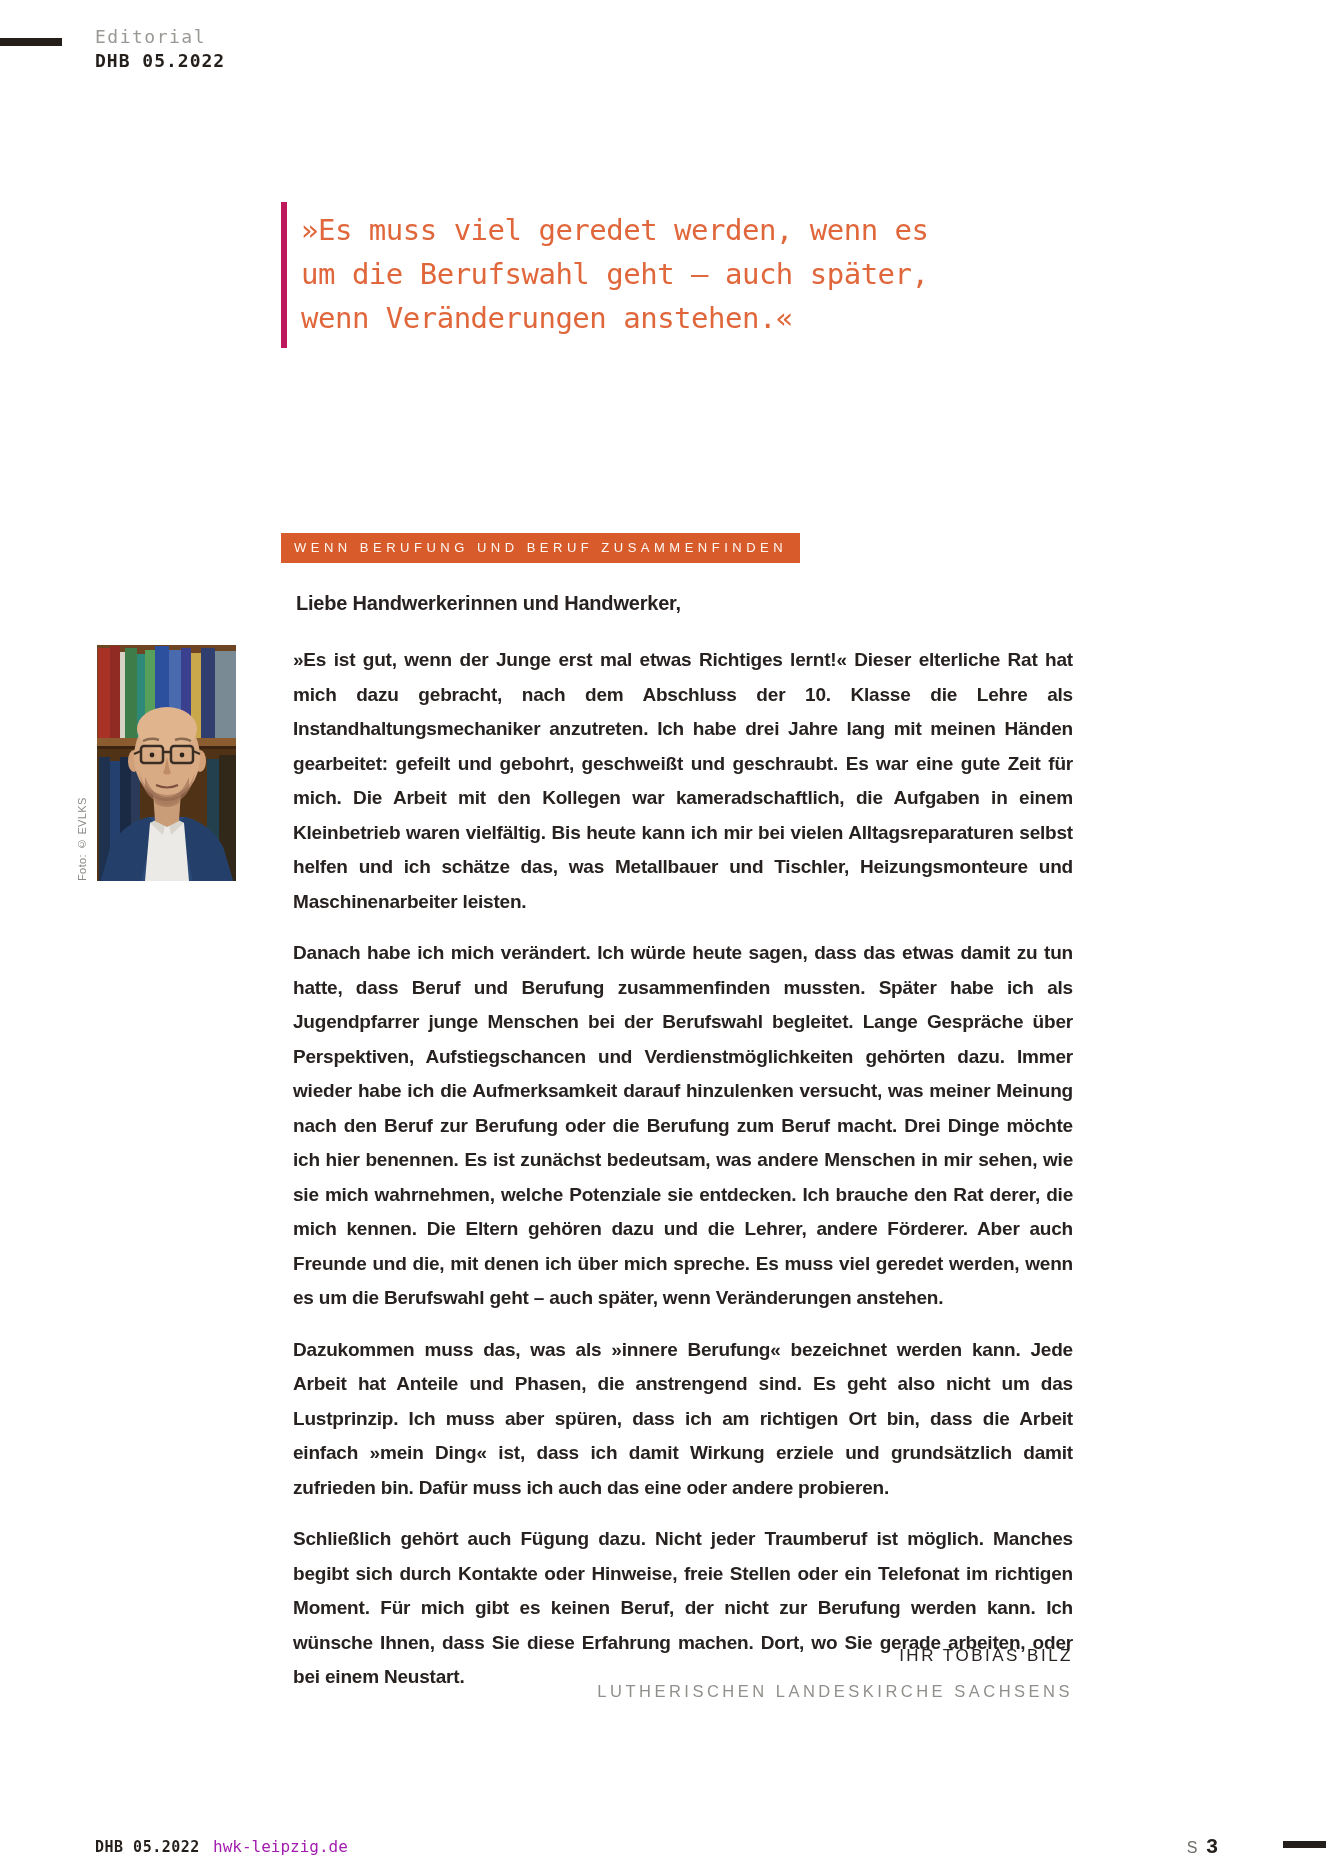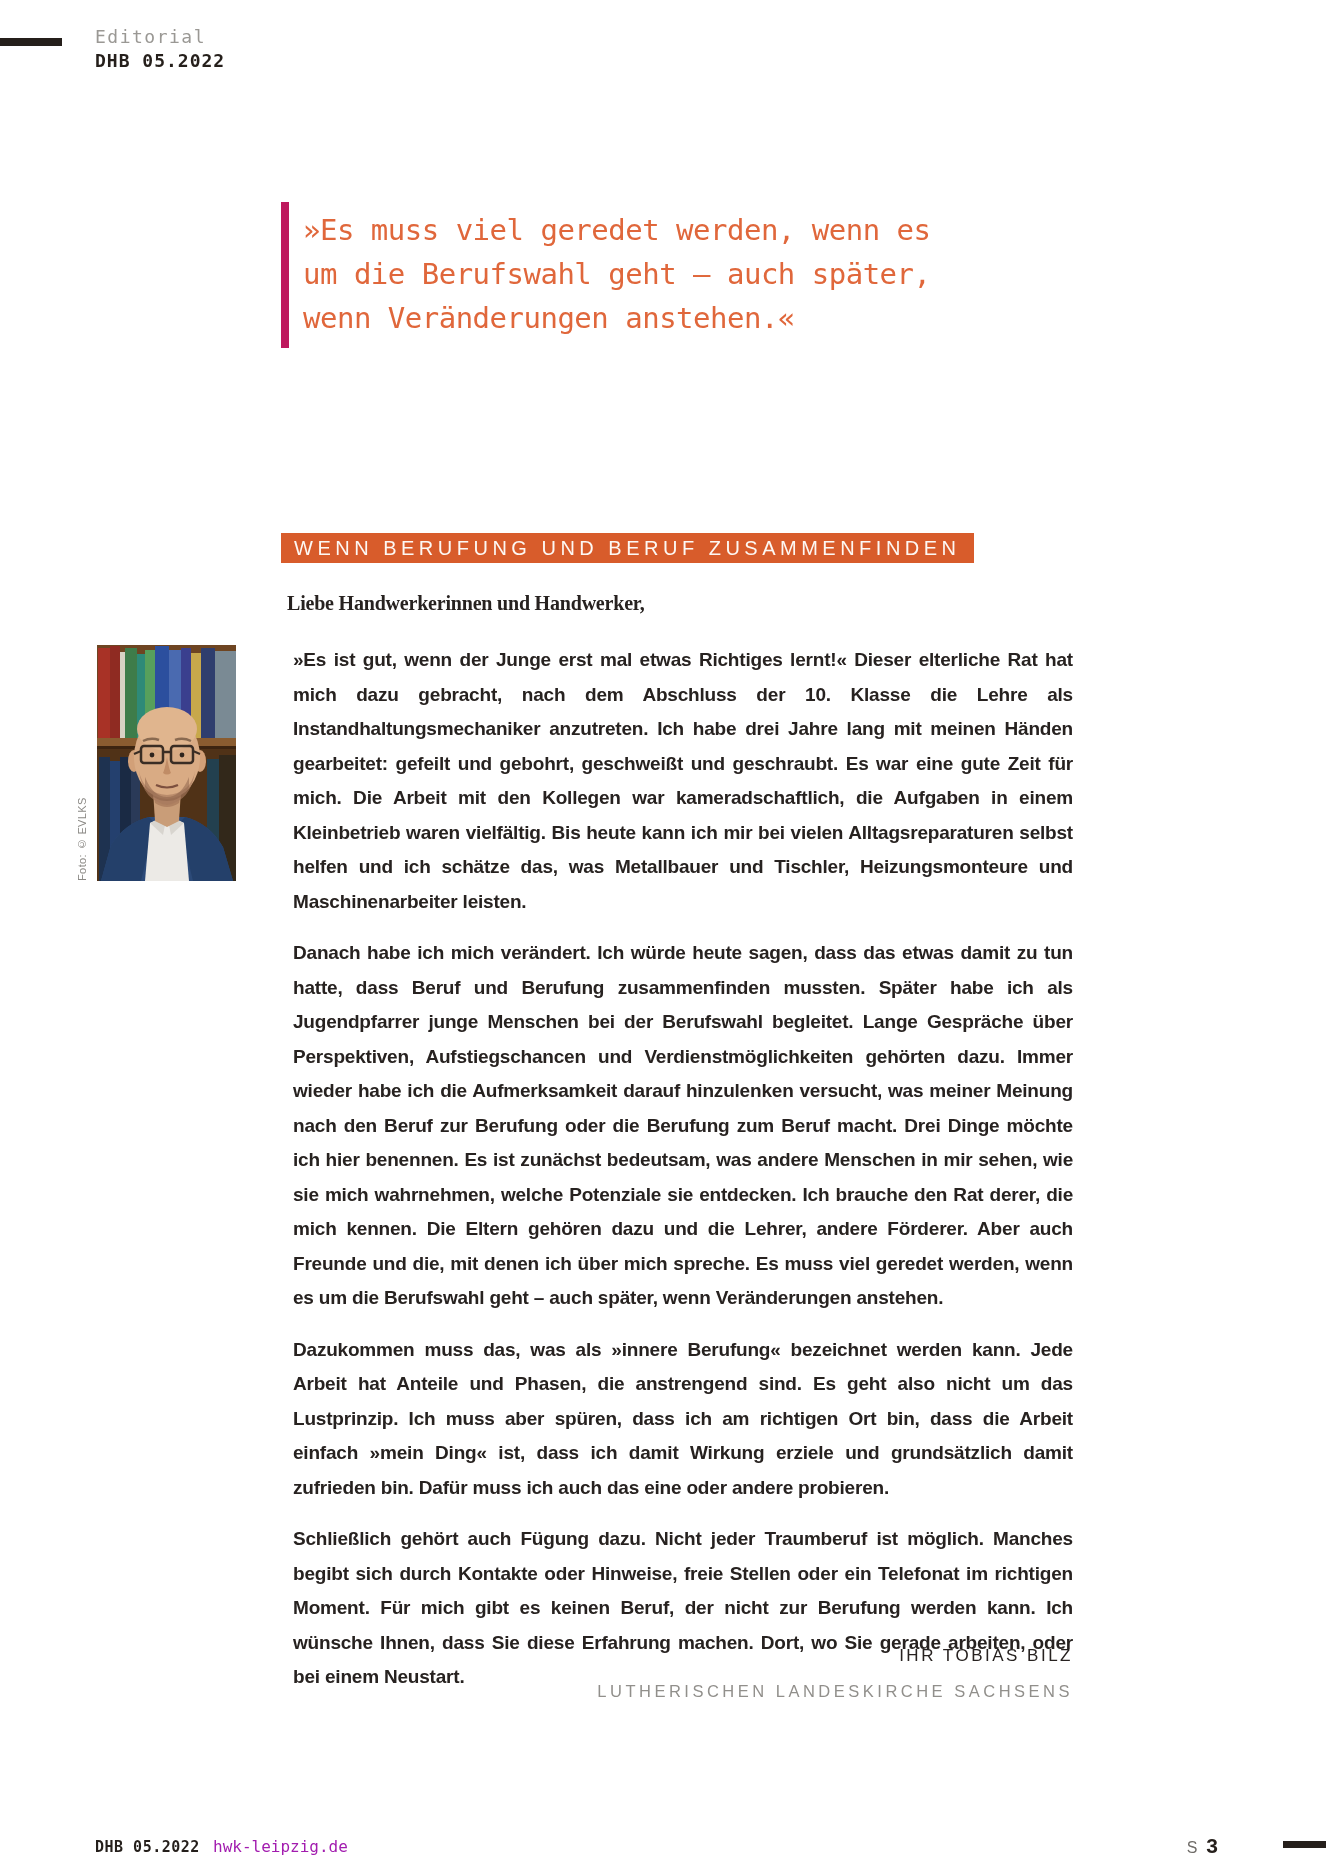--- a/index.html
+++ b/index.html
@@ -25,43 +25,43 @@
   }
   .header-issue {
     position:absolute; left:95px; top:50px;
     font-family:"DejaVu Sans Mono", monospace;
     font-weight:bold; font-size:18px; letter-spacing:1px; color:#251f1b;
   }
 
   
   .pullquote {
     position:absolute; left:281px; top:202px;
-    border-left:8px solid #be185d;
+    border-left:6px solid #be185d;
     padding:6px 0 8px 14px;
     font-family:"DejaVu Sans Mono", monospace;
     font-size:29px; line-height:44px; letter-spacing:-0.5px;
     color:#e0673b; font-weight:normal;
   }
   .pullquote span { display:block; }
 
   
   .kicker {
     position:absolute; left:281px; top:533px;
     display:inline-block;
     background:#d85c2b; color:#fdf8f4;
     height:30px; line-height:30px;
     padding:0 13px;
-    font-size:20px; letter-spacing:4.5px; font-weight:400;
+    font-size:13px; letter-spacing:4.5px; font-weight:400;
     white-space:nowrap;
   }
 
   
   .salutation {
-    position:absolute; left:287px; top:592px;
-    font-size:20px; font-weight:bold; letter-spacing:-0.2px; color:#272220;font-family:Liberation Serif, serif;
+    position:absolute; left:296px; top:592px;
+    font-size:20px; font-weight:bold; letter-spacing:-0.2px; color:#272220;
   }
 
   
   .portrait {
     position:absolute; left:97px; top:645px;
     width:139px; height:236px;
   }
   .portrait svg { display:block; width:139px; height:236px; }
   .photo-credit {
     position:absolute; left:76px; top:773px;

